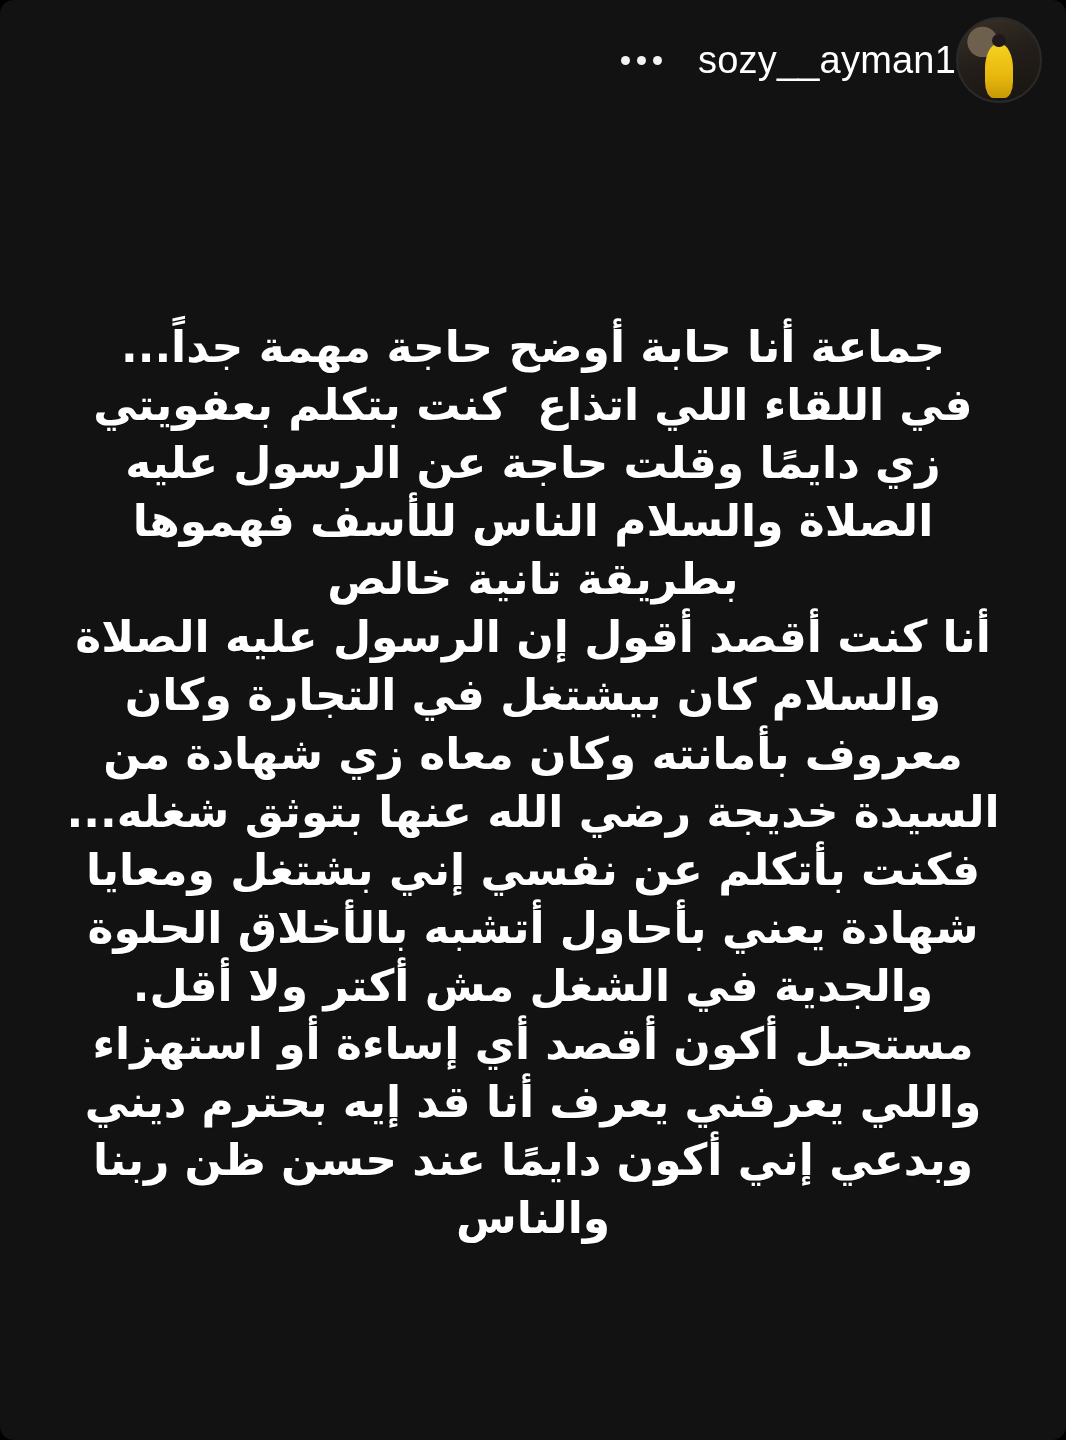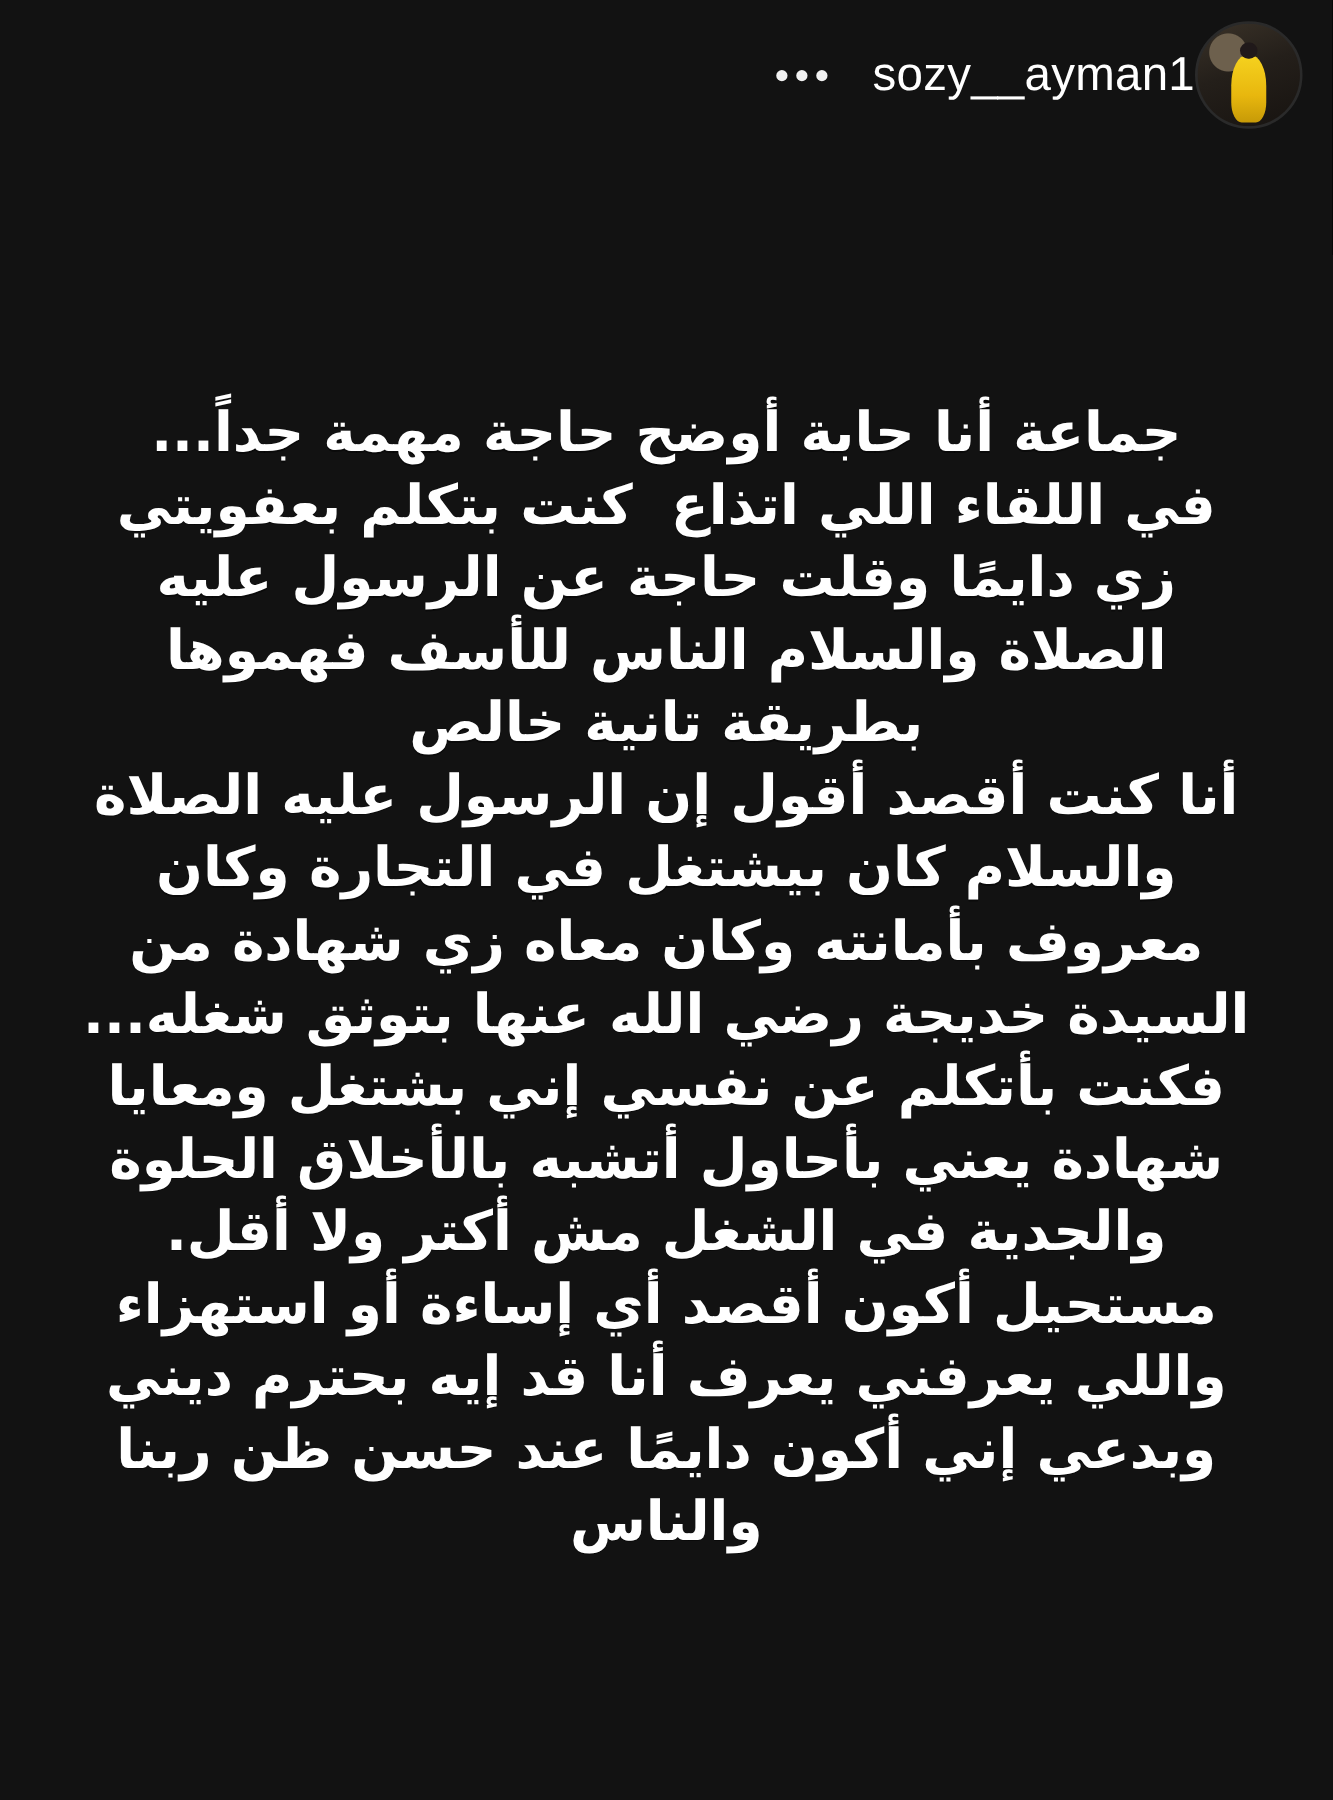--- a/index.html
+++ b/index.html
@@ -13,20 +13,21 @@
     overflow: hidden;
     font-family: "Liberation Sans", "DejaVu Sans", sans-serif;
   }
 
   .story {
     position: relative;
     width: 1066px;
     height: 1440px;
     background: #121212;
     box-sizing: border-box;
+    border-radius: 14px;
   }
   
   .topbar-inner {
     position: absolute;
     top: 0;
     left: 0;
     width: 100%;
     height: 120px;
     display: flex;
     flex-direction: row;

